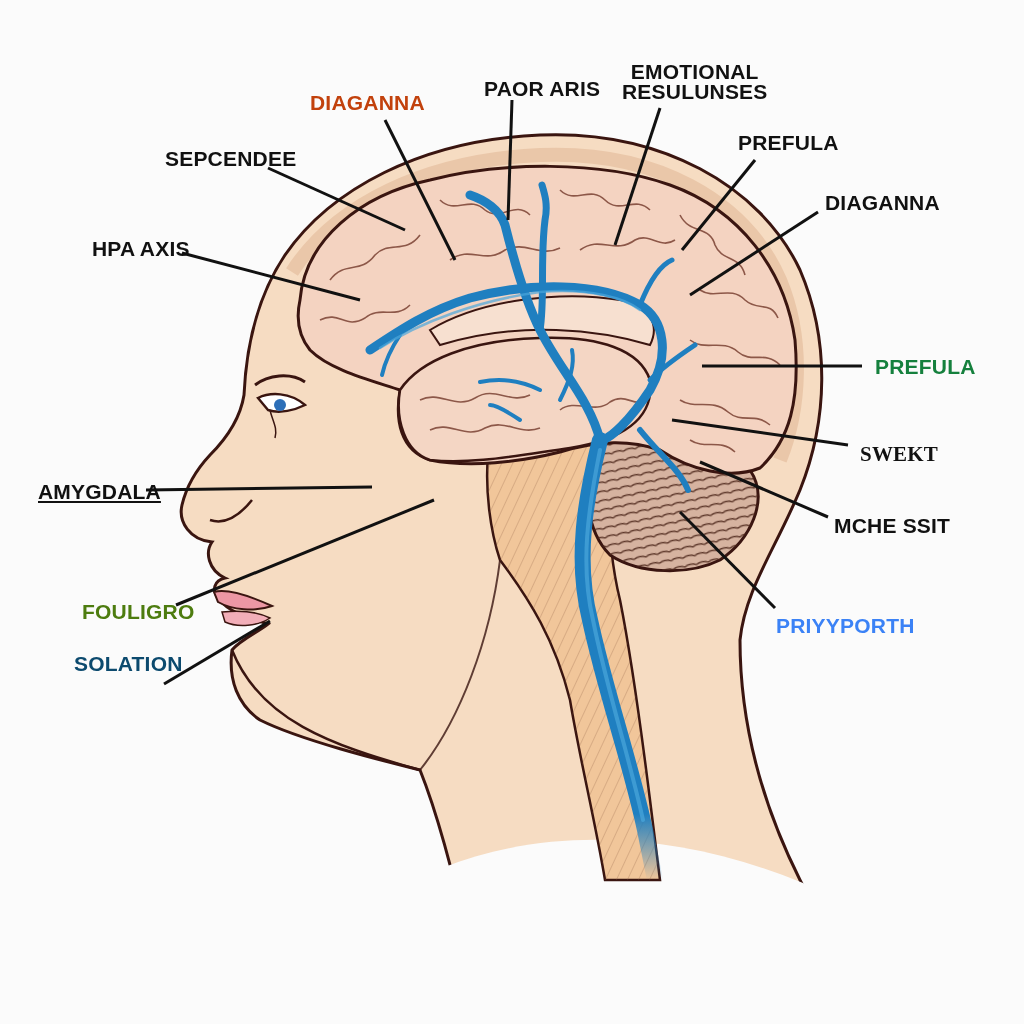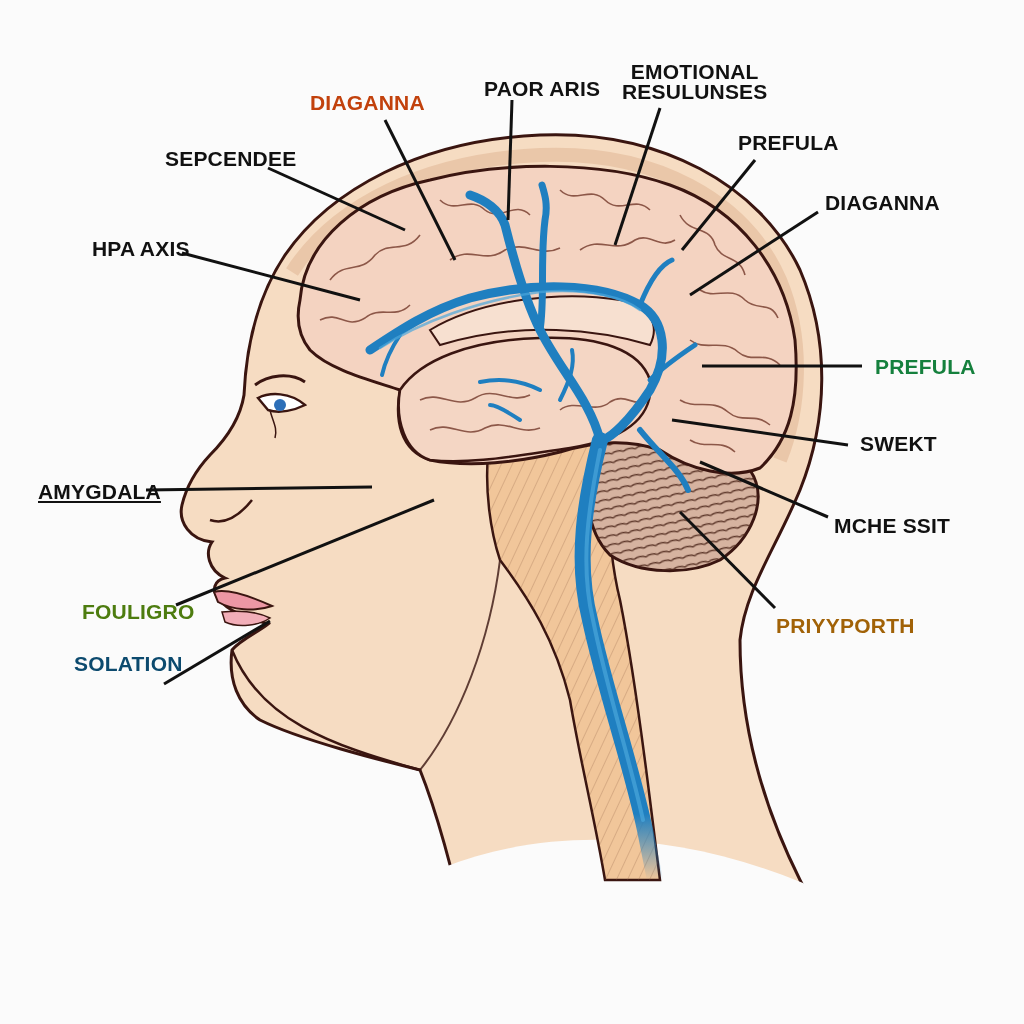--- a/index.html
+++ b/index.html
@@ -169,19 +169,19 @@
 
   <div class="label" style="left: 310px; top: 93px; white-space: pre; color: #c2410c;">DIAGANNA</div>
   <div class="label" style="left: 484px; top: 79px; white-space: pre; color: rgb(17, 17, 17);">PAOR ARIS</div>
   <div class="label" style="left: 622px; top: 62px; white-space: pre; color: rgb(17, 17, 17);">EMOTIONAL
 RESULUNSES</div>
   <div class="label" style="left: 738px; top: 133px; white-space: pre; color: rgb(17, 17, 17);">PREFULA</div>
   <div class="label" style="left: 825px; top: 193px; white-space: pre; color: rgb(17, 17, 17);">DIAGANNA</div>
   <div class="label left" style="left: 165px; top: 149px; white-space: pre; color: rgb(17, 17, 17);">SEPCENDEE</div>
   <div class="label left" style="left: 92px; top: 239px; white-space: pre; color: rgb(17, 17, 17);">HPA AXIS</div>
   <div class="label left" style="left: 875px; top: 357px; white-space: pre; color: #15803d;">PREFULA</div>
-  <div class="label left" style="left: 860px; top: 434px; white-space: pre; color: rgb(17, 17, 17);">SWEKT</div>
+  <div class="label left" style="left: 860px; top: 444px; white-space: pre; color: rgb(17, 17, 17); font-family: Liberation Serif, serif;">SWEKT</div>
   <div class="label left" style="left: 834px; top: 516px; white-space: pre; color: rgb(17, 17, 17);">MCHE SSIT</div>
-  <div class="label left" style="left: 776px; top: 616px; white-space: pre; color: #a16207;">PRIYYPORTH</div>
+  <div class="label left" style="left: 776px; top: 616px; white-space: pre; color: #3b82f6;">PRIYYPORTH</div>
   <div class="label left" style="left: 38px; top: 482px; white-space: pre; color: rgb(17, 17, 17); text-decoration: underline;">AMYGDALA</div>
   <div class="label left" style="left: 82px; top: 602px; white-space: pre; color: #4d7c0f;">FOULIGRO</div>
   <div class="label left" style="left: 74px; top: 654px; white-space: pre; color: #0c4a6e;">SOLATION</div>
 </div>
 
 </body></html>

